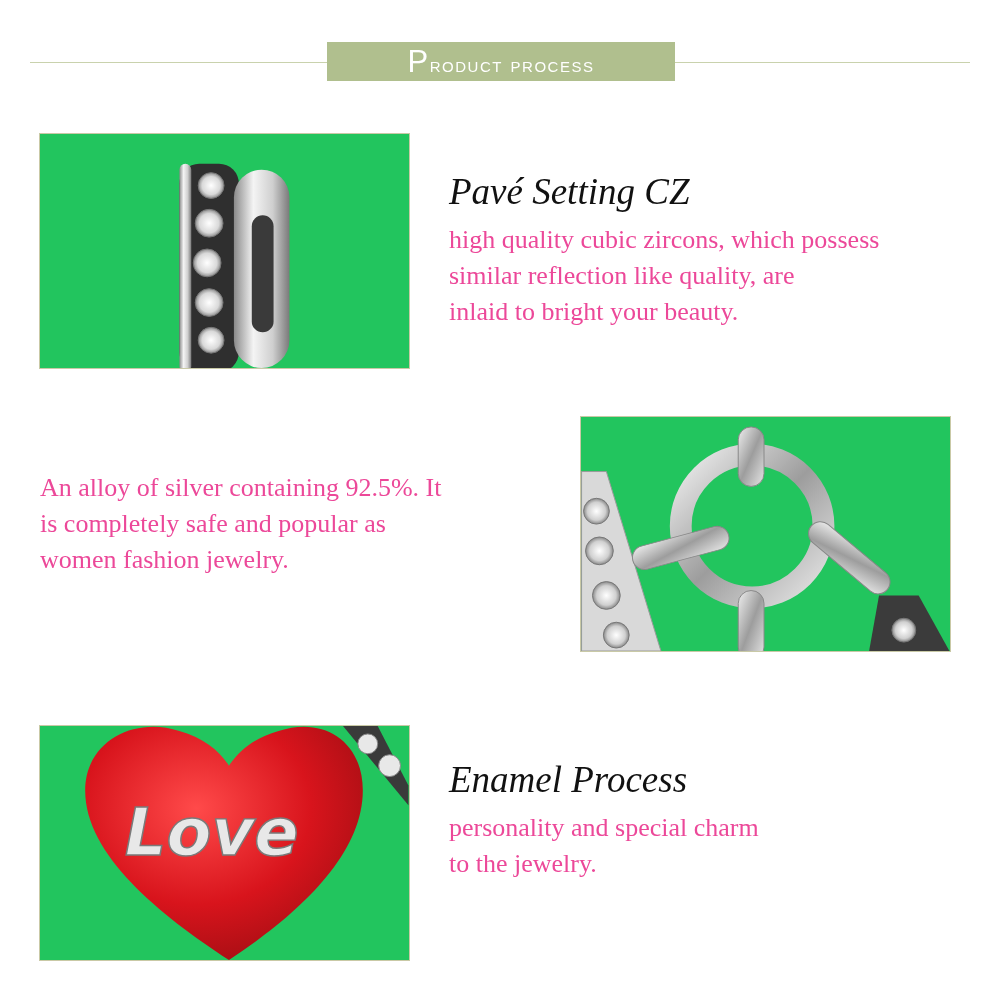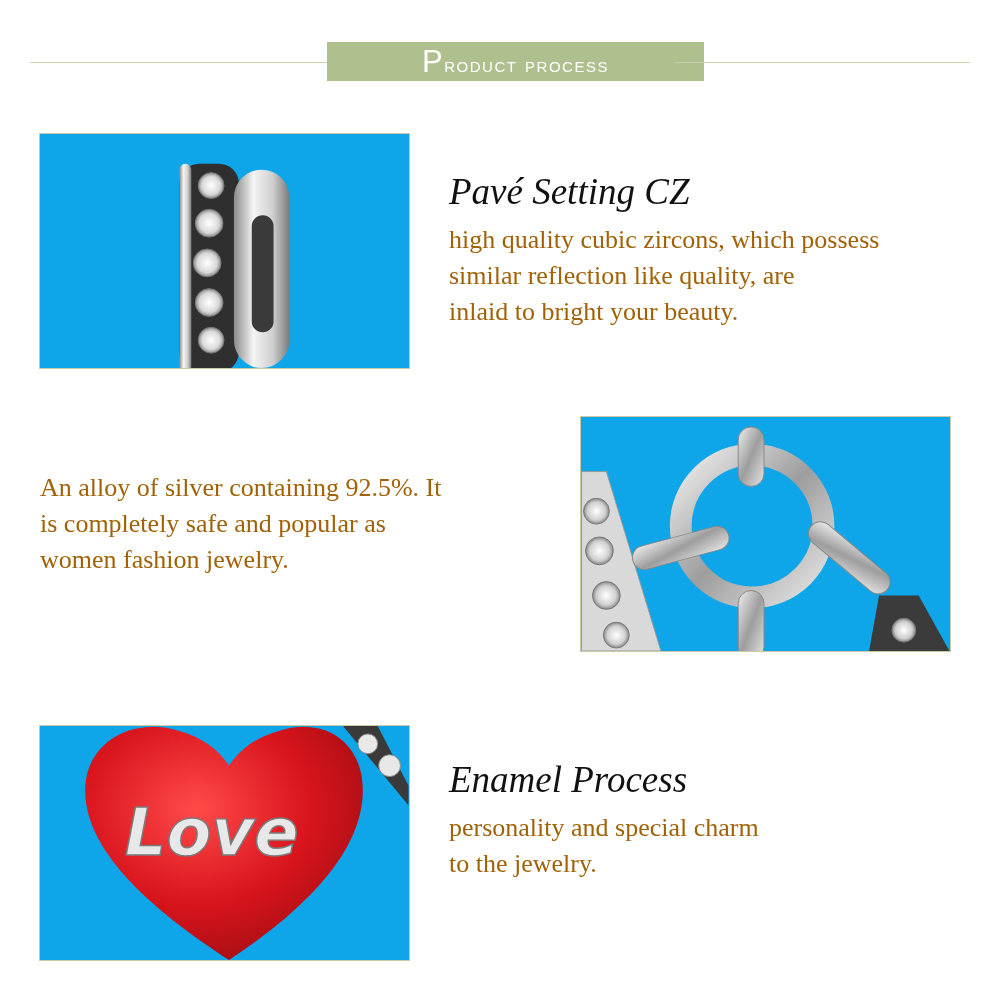--- a/index.html
+++ b/index.html
@@ -3,36 +3,36 @@
 <meta charset="utf-8">
 <style>
   * { box-sizing: border-box; margin: 0; padding: 0; }
   html, body { width: 1001px; height: 1001px; background: #ffffff; overflow: hidden; }
   body { position: relative; font-family: "Liberation Serif", "DejaVu Serif", serif; }
 
   .header-line { position: absolute; top: 62px; height: 1px; background: #c9d2ad; }
   .header-line.left { left: 30px; width: 298px; }
   .header-line.right { left: 675px; width: 295px; }
   .header-box {
-    position: absolute; left: 327px; top: 42px; width: 377px; height: 39px;
+    position: absolute; left: 327px; top: 42px; width: 348px; height: 39px;
     background: #b0bf8e; color: #ffffff; text-align: center;
     font-family: "Liberation Sans", "DejaVu Sans", sans-serif;
     font-size: 22px; letter-spacing: 1.5px; line-height: 39px;
     font-variant: small-caps;
   }
   .header-box span { font-size: 31px; }
 
   .frame {
-    position: absolute; border: 1px solid #c9c9a6; background: #0ea5e9; overflow: hidden;
+    position: absolute; border: 1px solid #c9c9a6; background: #22c55e; overflow: hidden;
   }
   .frame svg { position: absolute; left: 0; top: 0; width: 100%; height: 100%; }
 
   .text-block { position: absolute; }
   .title { font-size: 37px; color: #111111; line-height: 44px; white-space: nowrap; font-style: italic; }
-  .desc { font-size: 26px; color: #a16207; line-height: 36px; margin-top: 8px; white-space: nowrap; }
+  .desc { font-size: 26px; color: #ec4899; line-height: 36px; margin-top: 8px; white-space: nowrap; }
 </style>
 </head>
 <body>
 
 <div class="header-line left"></div>
 <div class="header-box">
   <span>P</span><em style="font-style:normal">roduct process</em>
 </div>
 <div class="header-line right"></div>
 

